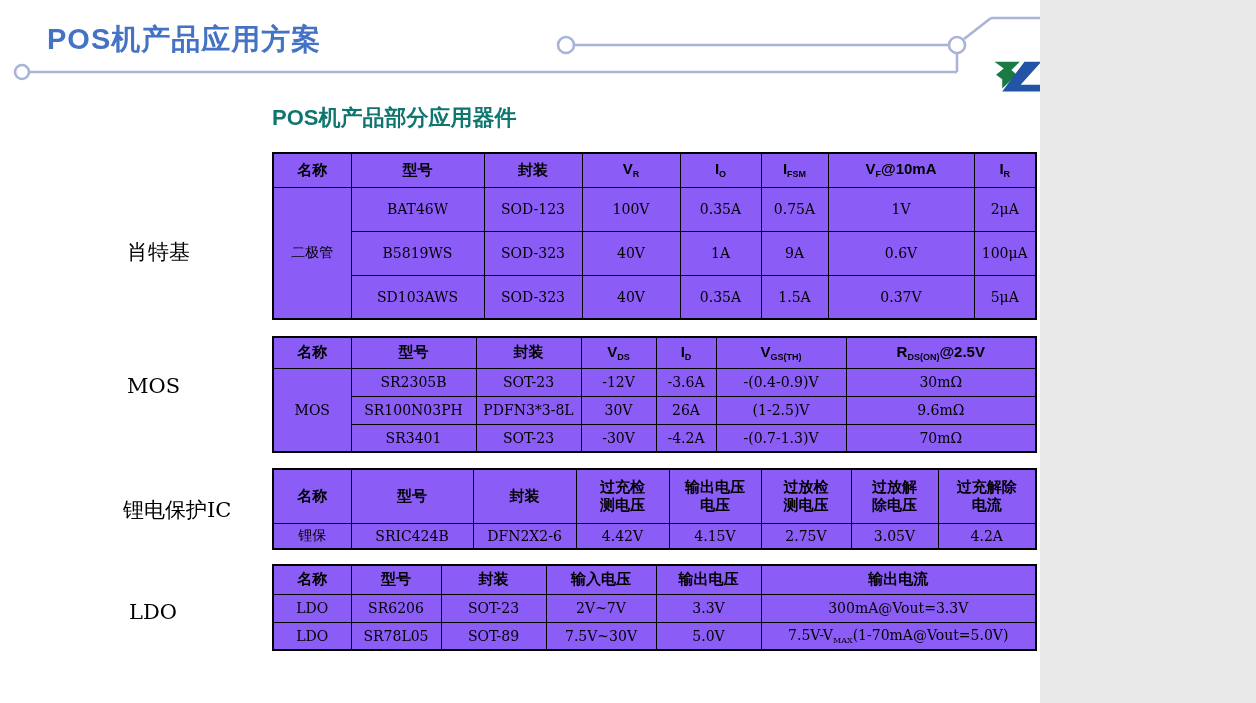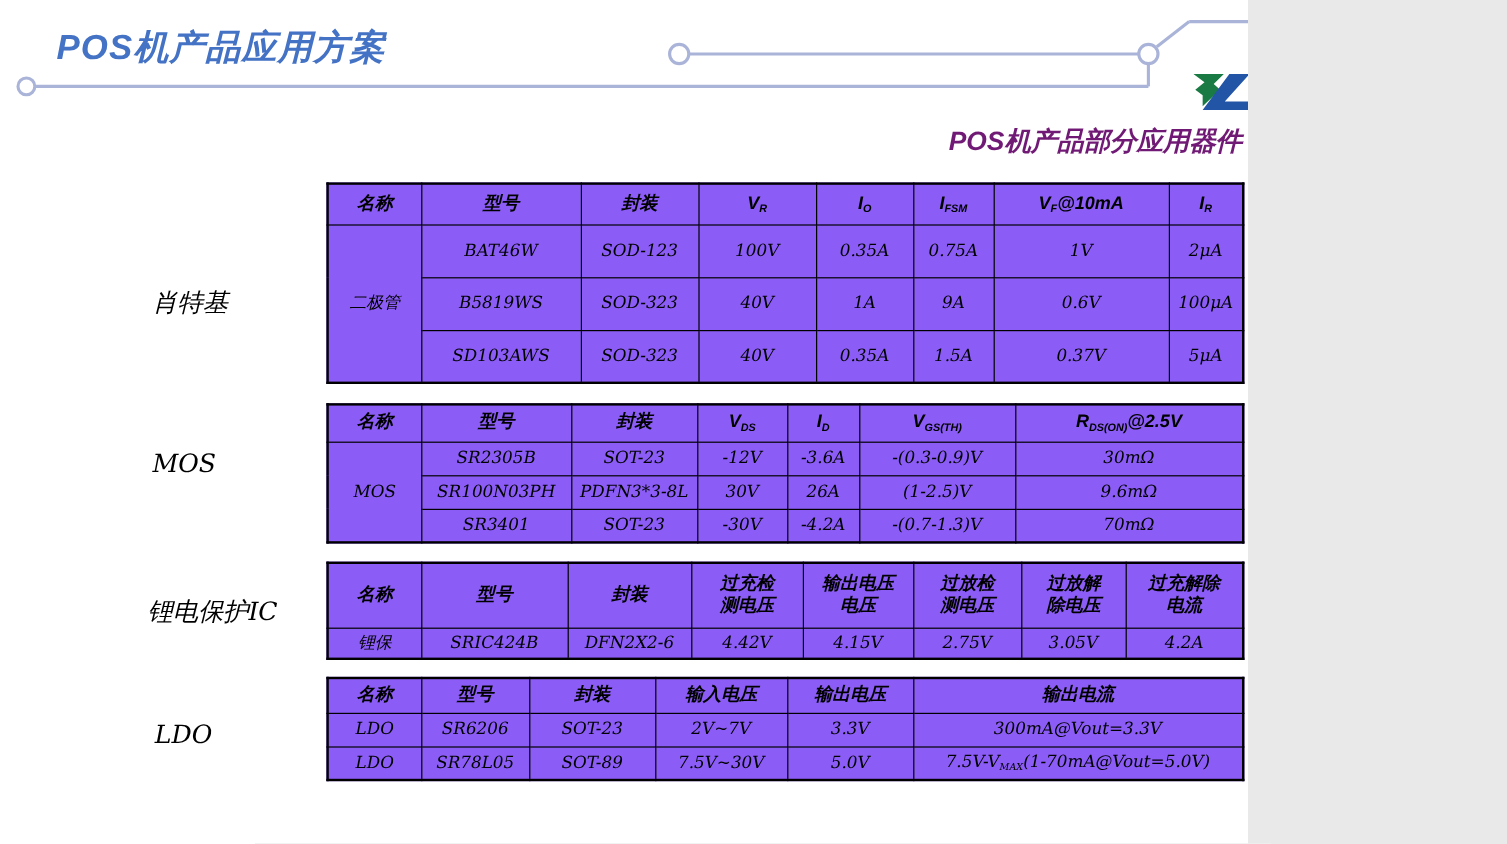--- a/index.html
+++ b/index.html
@@ -2,36 +2,35 @@
 <html><head>
 <meta charset="utf-8">
 <style>
   html,body{margin:0;padding:0;background:#e9e9e9;}
   .slide{
     position:relative;
     width:1040px;height:703px;
     background:#ffffff;
     overflow:hidden;
     font-family:"Liberation Sans",sans-serif;
-    font-style:italic;
   }
   .deco{position:absolute;left:0;top:0;}
   .title{
     position:absolute;left:47px;top:20px;margin:0;
     font-size:29px;font-weight:bold;color:#4472c4;
     letter-spacing:1px;
     font-family:"Liberation Sans",sans-serif;
   }
   .logo{position:absolute;left:993px;top:28px;display:flex;align-items:center;gap:10px;}
   .logo-text{display:flex;flex-direction:column;line-height:1;margin-top:24px;}
   .logo-cn{font-size:25px;font-weight:bold;color:#111;letter-spacing:4px;}
   .logo-en{font-size:10px;color:#3f3f3f;letter-spacing:2.6px;margin-top:4px;}
   .heading{
     position:absolute;left:272px;top:103px;width:763px;margin:0;
-    text-align:right;font-size:22px;font-weight:bold;color:#701a75;
+    text-align:left;font-size:22px;font-weight:bold;color:#0f766e;
   }
   .row-label{
     position:absolute;color:#000;
     font-family:"DejaVu Serif","Liberation Serif",serif;
     font-size:21px;white-space:nowrap;
   }
   table.tbl{
     position:absolute;border-collapse:collapse;table-layout:fixed;
     background:#8b5cf6;
   }
@@ -165,21 +164,21 @@
       <th><span>I</span><sub>D</sub></th>
       <th><span>V</span><sub>GS(TH)</sub></th>
       <th><span>R</span><sub>DS(ON)</sub><span>@2.5V</span></th>
     </tr>
     <tr style="height:28px">
       <td rowspan="3" class="grp">MOS</td>
       <td>SR2305B</td>
       <td>SOT-23</td>
       <td>-12V</td>
       <td>-3.6A</td>
-      <td>-(0.3-0.9)V</td>
+      <td>-(0.4-0.9)V</td>
       <td>30mΩ</td>
     </tr>
     <tr style="height:28px">
       <td>SR100N03PH</td>
       <td>PDFN3*3-8L</td>
       <td>30V</td>
       <td>26A</td>
       <td>(1-2.5)V</td>
       <td>9.6mΩ</td>
     </tr>

